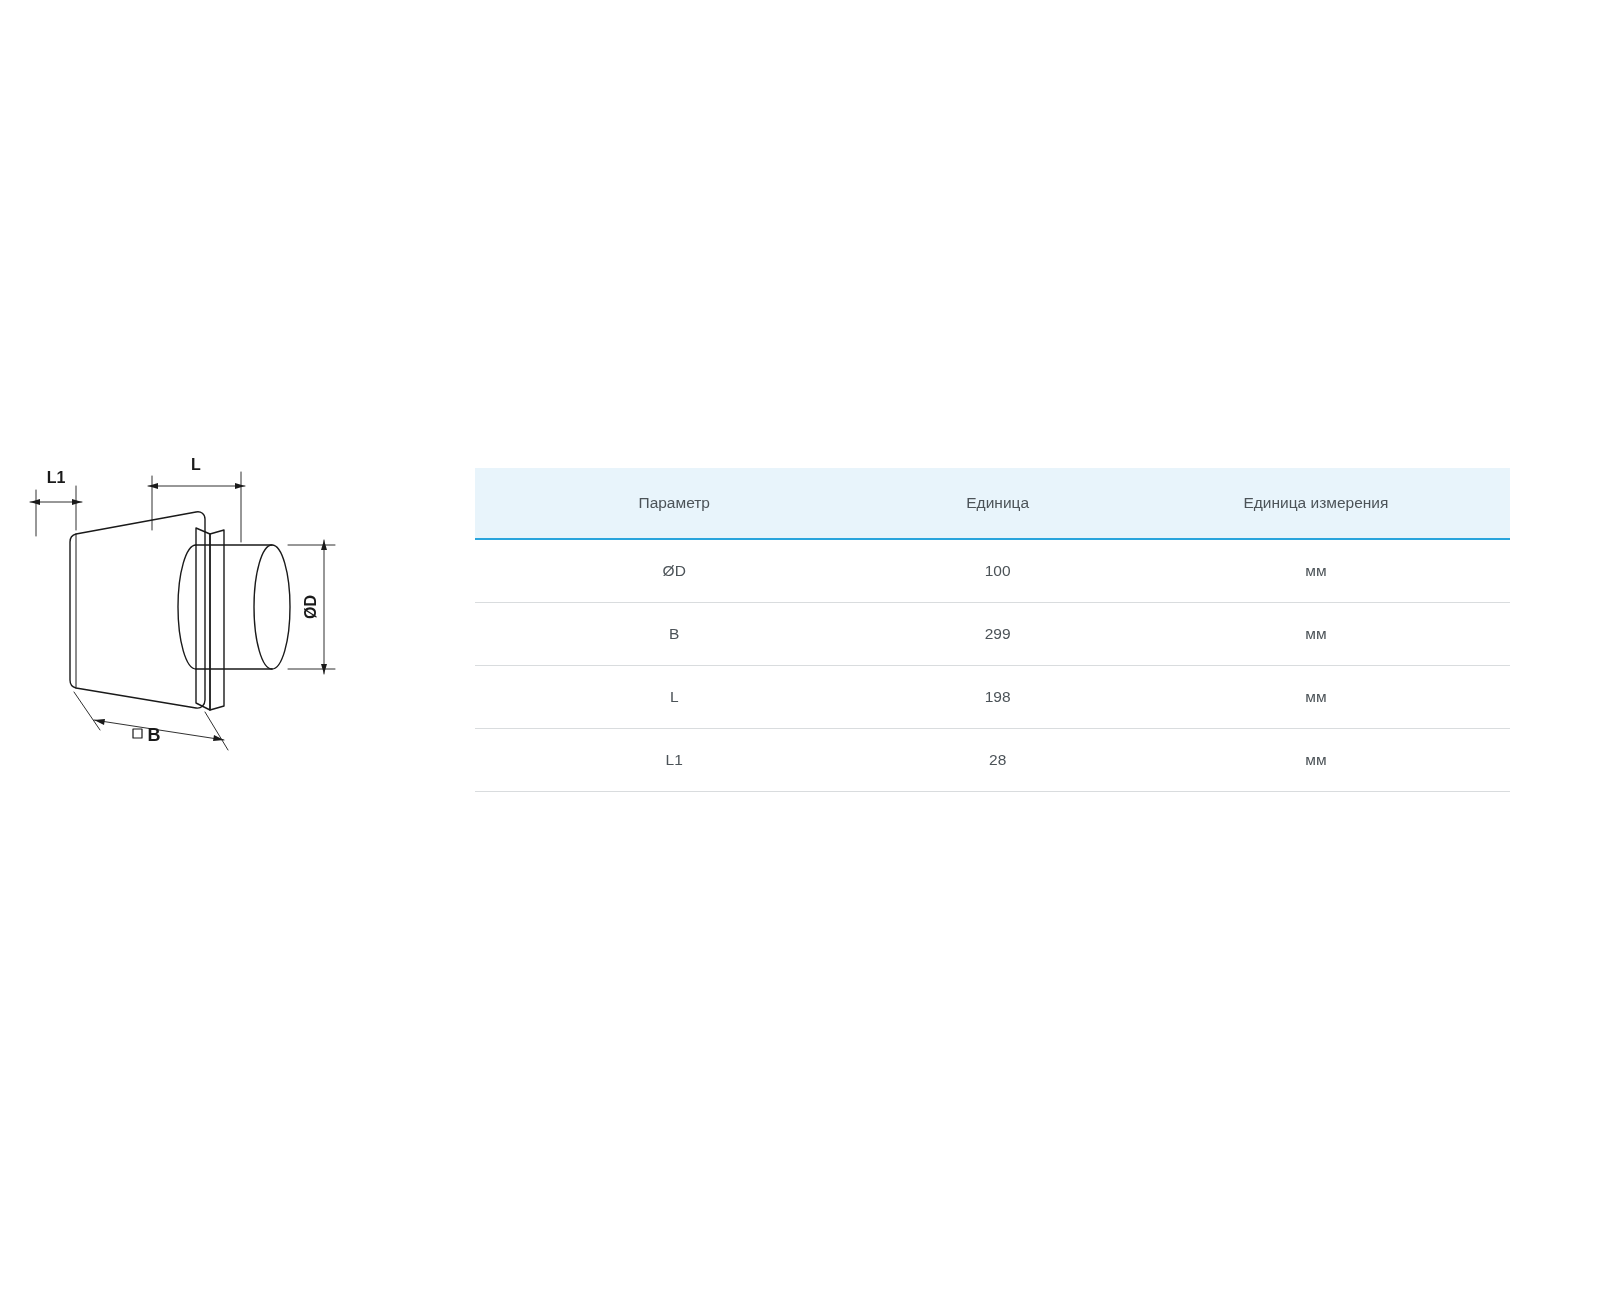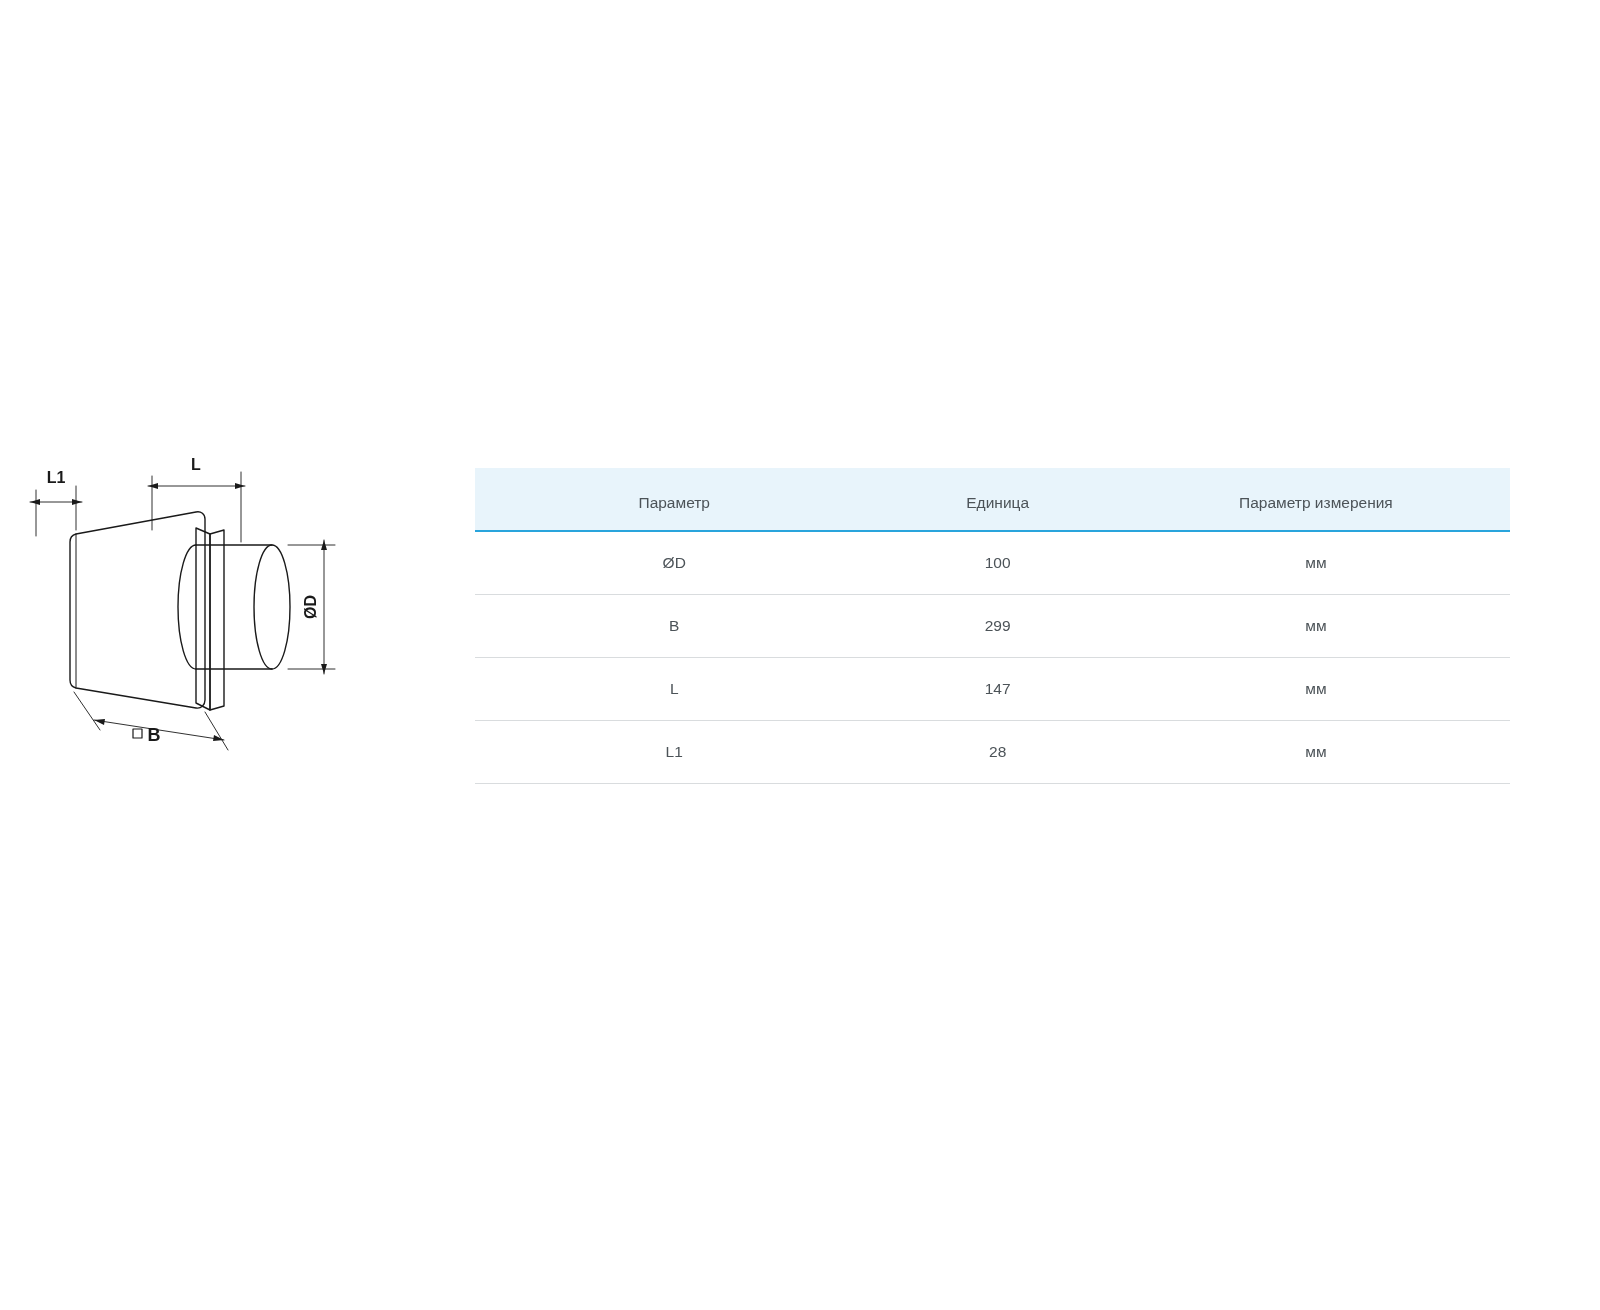--- a/index.html
+++ b/index.html
@@ -37,21 +37,21 @@
     width: 1035px;
     border-collapse: collapse;
   }
   #spec-table thead tr {
     background: #e8f4fb;
   }
   #spec-table thead th {
     font-weight: normal;
     font-size: 15.5px;
     color: #4c5358;
-    padding: 26px 0 18px 0;
+    padding: 26px 0 26px 0;
     text-align: center;
     border-bottom: 2px solid #29a4dc;
   }
   #spec-table tbody td {
     font-size: 15.5px;
     color: #4c5358;
     text-align: center;
     padding: 22px 0 22px 0;
     border-bottom: 1px solid #d9dcde;
   }
@@ -143,37 +143,37 @@
   <table id="spec-table">
     <colgroup>
       <col class="c-param">
       <col class="c-value">
       <col class="c-unit">
     </colgroup>
     <thead>
       <tr>
         <th>Параметр</th>
         <th>Единица</th>
-        <th>Параметр измерения</th>
+        <th>Единица измерения</th>
       </tr>
     </thead>
     <tbody>
       <tr>
         <td>ØD</td>
         <td>100</td>
         <td>мм</td>
       </tr>
       <tr>
         <td>B</td>
         <td>299</td>
         <td>мм</td>
       </tr>
       <tr>
         <td>L</td>
-        <td>147</td>
+        <td>198</td>
         <td>мм</td>
       </tr>
       <tr>
         <td>L1</td>
         <td>28</td>
         <td>мм</td>
       </tr>
     </tbody>
   </table>
 

